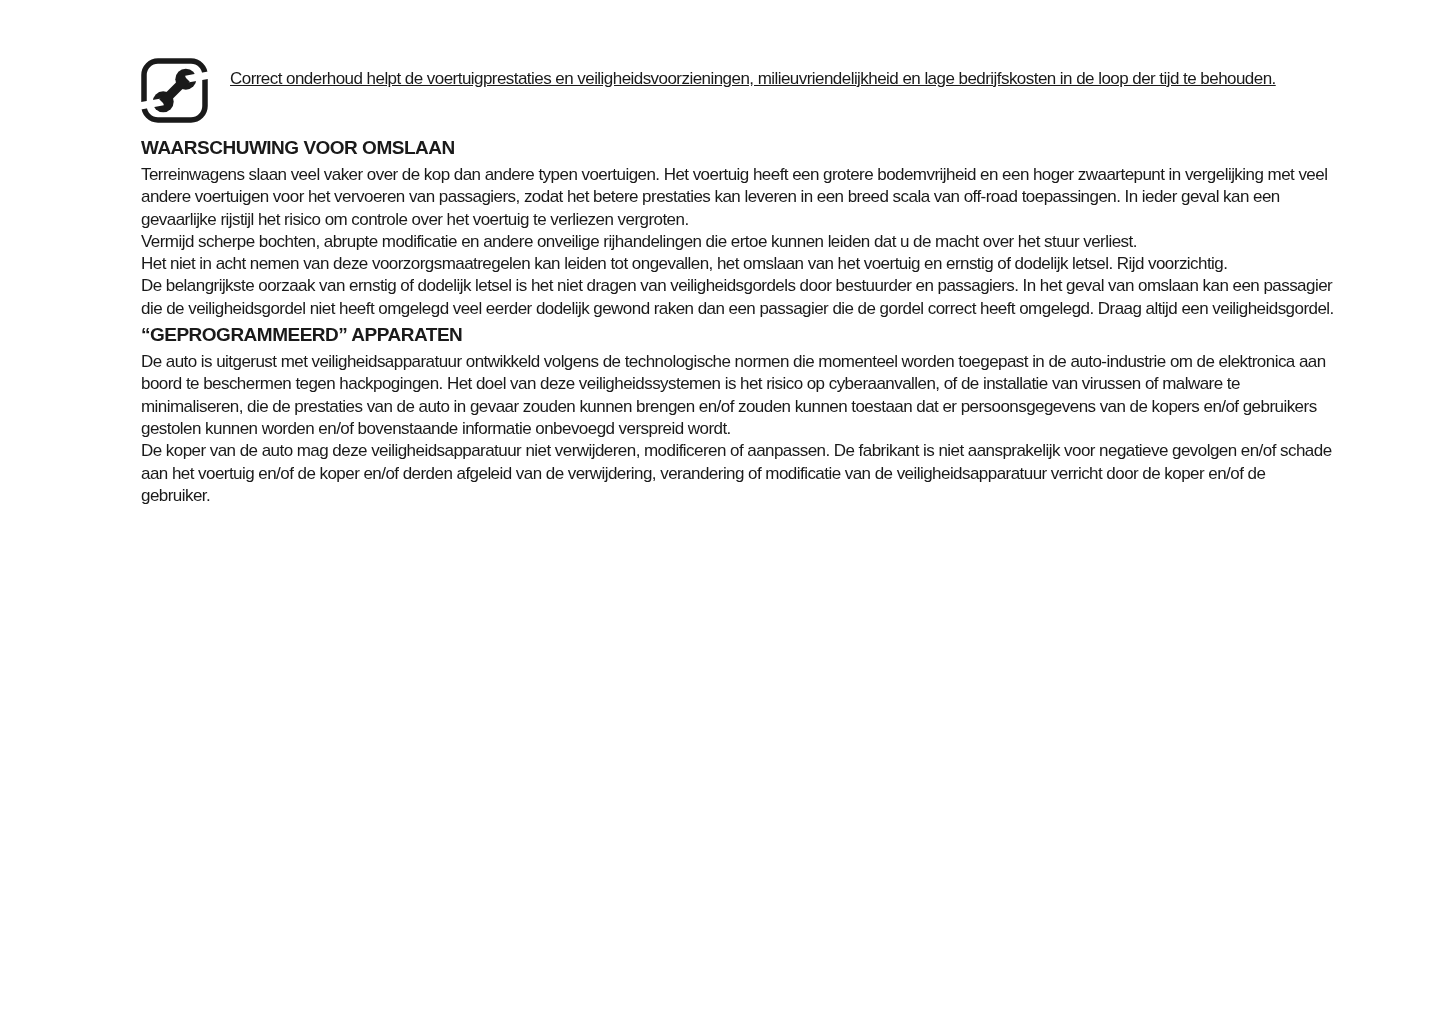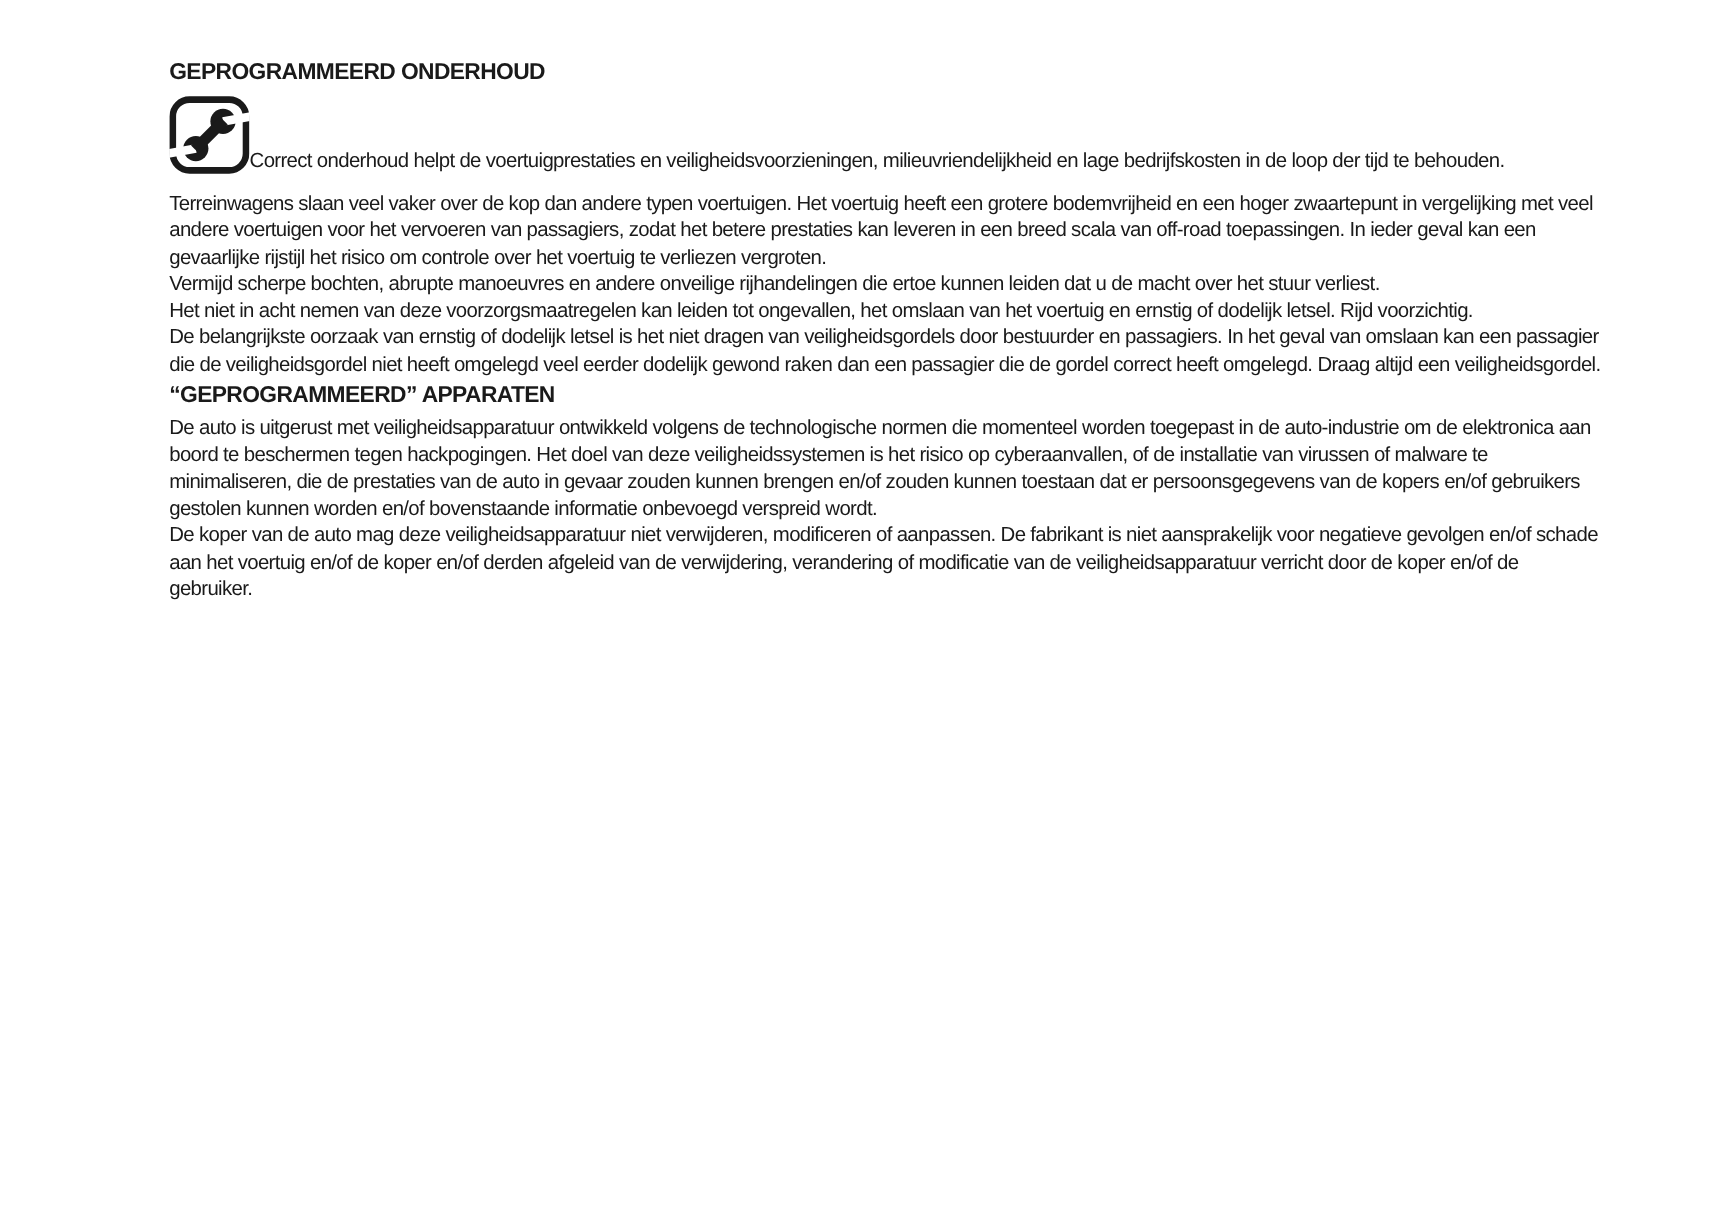--- a/index.html
+++ b/index.html
@@ -33,60 +33,62 @@
     margin-top: 0;
   }
   .body-par {
     font-size: 17px;
     line-height: 22.3px;
     letter-spacing: -0.55px;
     margin: 0;
   }
   .icon-row {
     display: flex;
-    align-items: flex-end;
+    align-items: flex-start;
+    gap: 22px;
     margin: 8px 0 14px 0;
+    text-decoration: underline;
   }
   .icon-box {
     flex: 0 0 auto;
     width: 67px;
     height: 65px;
   }
   .icon-row .body-par {
     width: 1106px;
     padding-top: 10px;
   }
 </style>
 </head>
 <body>
 
 <div class="page">
 
   <section>
-    <h2 class="section-heading first">GEPROGRAMMEERD ONDERHOUD</h2>
     <div class="icon-row">
       <div class="icon-box">
         <svg width="67" height="65" viewBox="0 0 67 65" aria-hidden="true">
           <rect x="3" y="3" width="61" height="59" rx="14" ry="14" fill="none" stroke="#1a1a1a" stroke-width="5.5"></rect>
           <g transform="translate(33.5,32.5) rotate(-45)">
             <circle cx="-16" cy="0" r="10.5" fill="#1a1a1a"></circle>
             <circle cx="16" cy="0" r="10.5" fill="#1a1a1a"></circle>
             <rect x="-40" y="-3.6" width="24" height="7.2" fill="#ffffff" transform="rotate(35 -16 0)"></rect>
             <rect x="16" y="-3.6" width="24" height="7.2" fill="#ffffff" transform="rotate(35 16 0)"></rect>
             <rect x="-17" y="-4.6" width="34" height="9.2" fill="#1a1a1a"></rect>
           </g>
         </svg>
       </div>
       <p class="body-par">Correct onderhoud helpt de voertuigprestaties en veiligheidsvoorzieningen, milieuvriendelijkheid en lage bedrijfskosten in de loop der tijd te behouden.</p>
     </div>
   </section>
 
   <section>
+    <h2 class="section-heading">WAARSCHUWING VOOR OMSLAAN</h2>
     <p class="body-par">Terreinwagens slaan veel vaker over de kop dan andere typen voertuigen. Het voertuig heeft een grotere bodemvrijheid en een hoger zwaartepunt in vergelijking met veel andere voertuigen voor het vervoeren van passagiers, zodat het betere prestaties kan leveren in een breed scala van off-road toepassingen. In ieder geval kan een gevaarlijke rijstijl het risico om controle over het voertuig te verliezen vergroten.</p>
-    <p class="body-par">Vermijd scherpe bochten, abrupte manoeuvres en andere onveilige rijhandelingen die ertoe kunnen leiden dat u de macht over het stuur verliest.</p>
+    <p class="body-par">Vermijd scherpe bochten, abrupte modificatie en andere onveilige rijhandelingen die ertoe kunnen leiden dat u de macht over het stuur verliest.</p>
     <p class="body-par">Het niet in acht nemen van deze voorzorgsmaatregelen kan leiden tot ongevallen, het omslaan van het voertuig en ernstig of dodelijk letsel. Rijd voorzichtig.</p>
     <p class="body-par">De belangrijkste oorzaak van ernstig of dodelijk letsel is het niet dragen van veiligheidsgordels door bestuurder en passagiers. In het geval van omslaan kan een passagier die de veiligheidsgordel niet heeft omgelegd veel eerder dodelijk gewond raken dan een passagier die de gordel correct heeft omgelegd. Draag altijd een veiligheidsgordel.</p>
   </section>
 
   <section>
     <h2 class="section-heading">“GEPROGRAMMEERD” APPARATEN</h2>
     <p class="body-par">De auto is uitgerust met veiligheidsapparatuur ontwikkeld volgens de technologische normen die momenteel worden toegepast in de auto-industrie om de elektronica aan boord te beschermen tegen hackpogingen. Het doel van deze veiligheidssystemen is het risico op cyberaanvallen, of de installatie van virussen of malware te minimaliseren, die de prestaties van de auto in gevaar zouden kunnen brengen en/of zouden kunnen toestaan dat er persoonsgegevens van de kopers en/of gebruikers gestolen kunnen worden en/of bovenstaande informatie onbevoegd verspreid wordt.</p>
     <p class="body-par">De koper van de auto mag deze veiligheidsapparatuur niet verwijderen, modificeren of aanpassen. De fabrikant is niet aansprakelijk voor negatieve gevolgen en/of schade aan het voertuig en/of de koper en/of derden afgeleid van de verwijdering, verandering of modificatie van de veiligheidsapparatuur verricht door de koper en/of de gebruiker.</p>
   </section>
 

